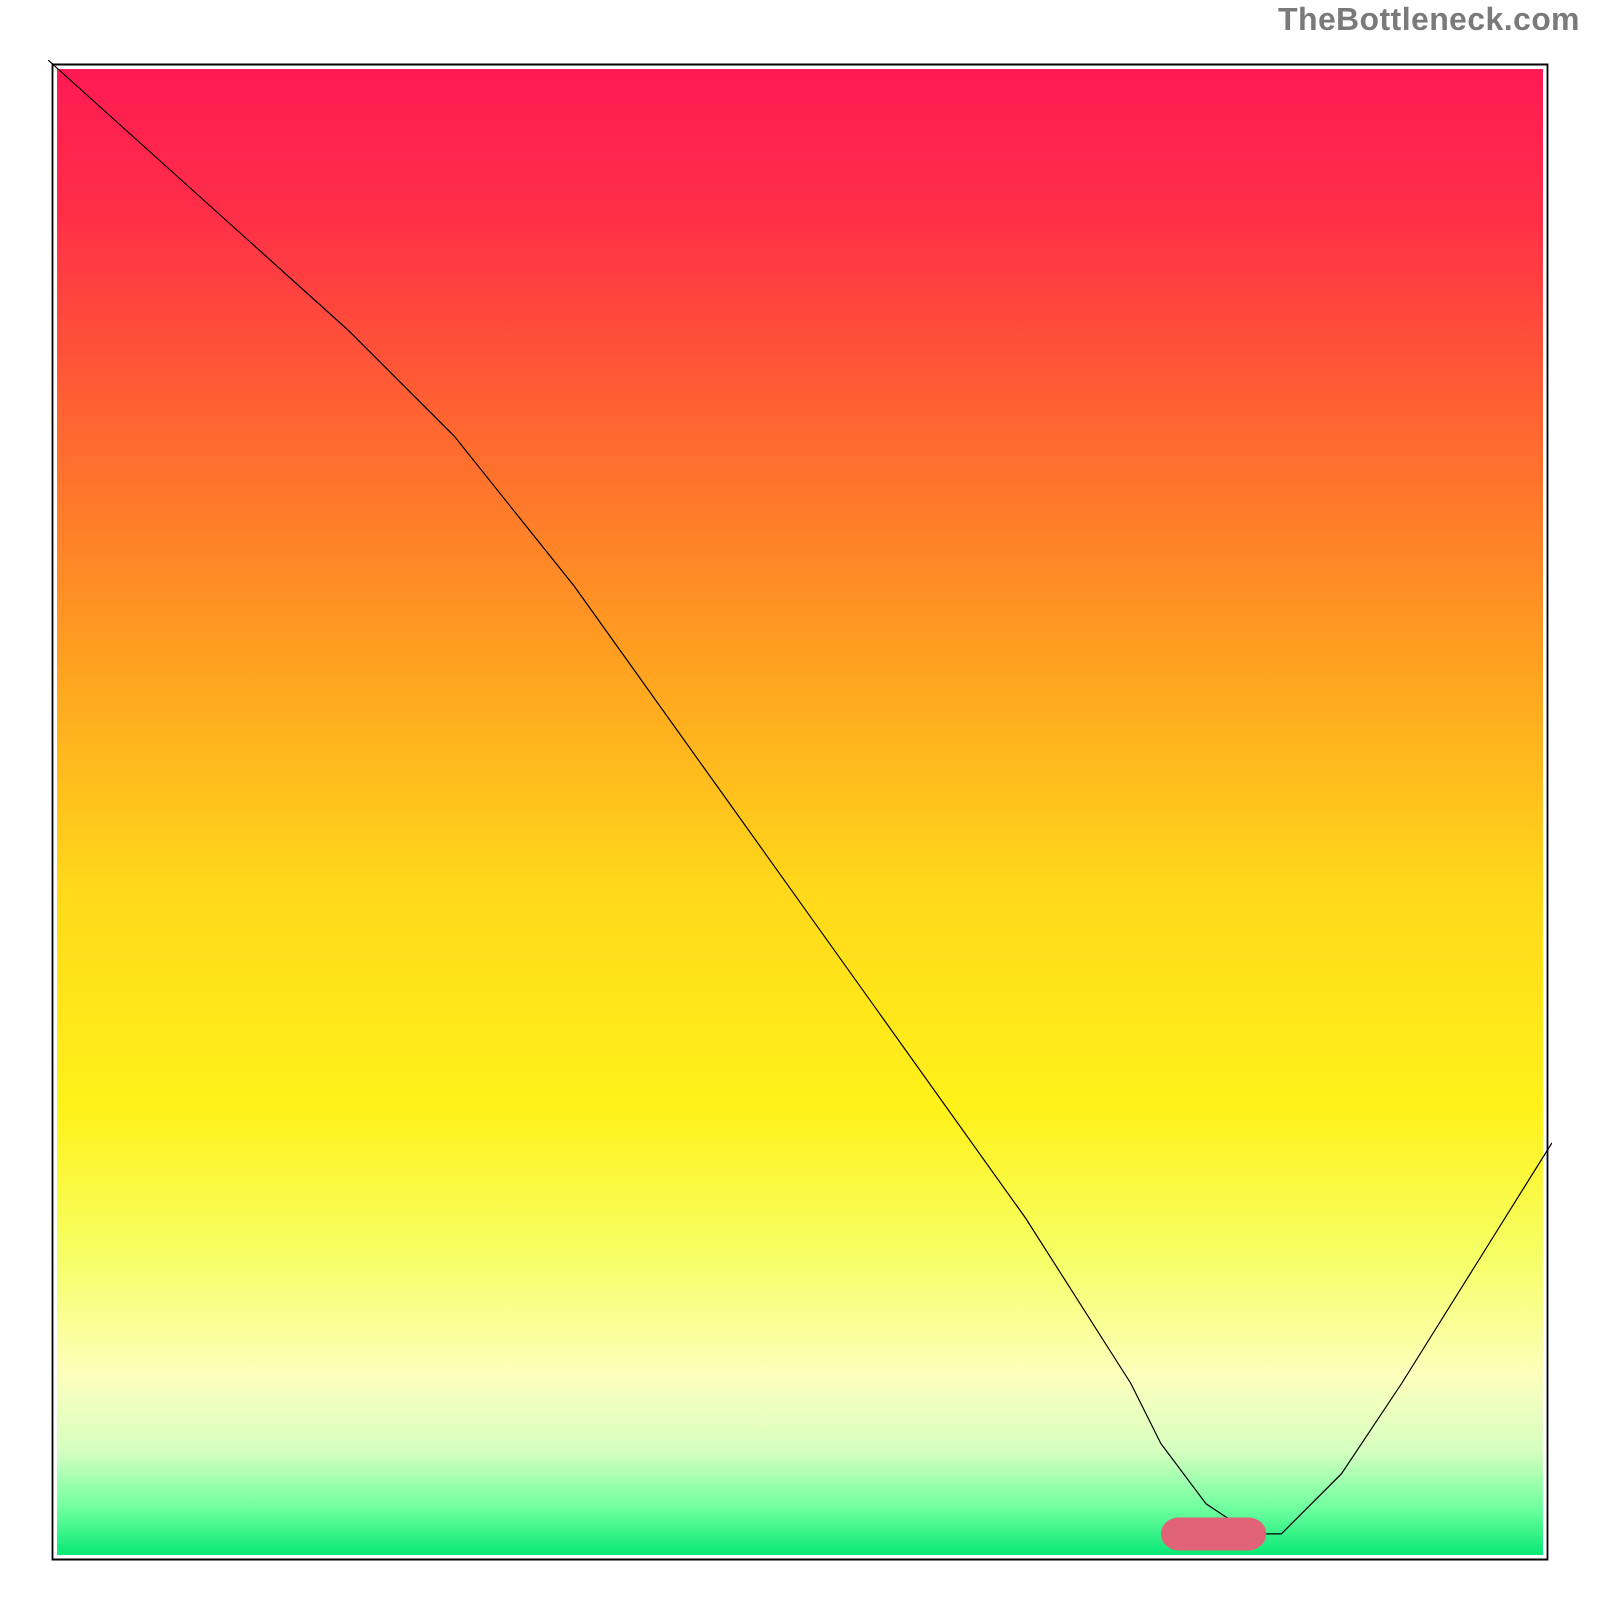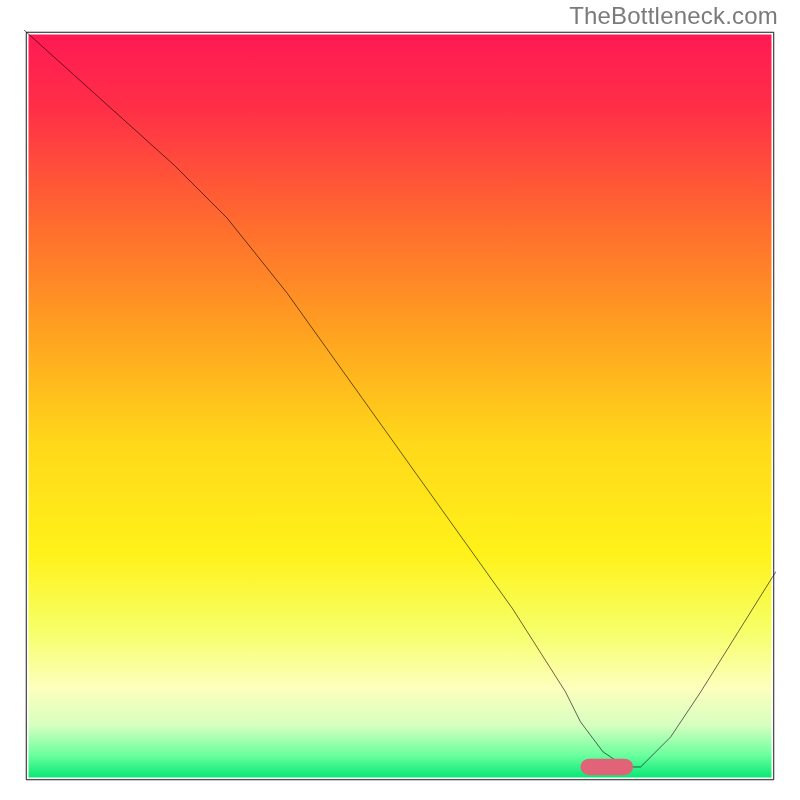--- a/index.html
+++ b/index.html
@@ -11,23 +11,23 @@
     font-family: Arial, Helvetica, sans-serif;
   }
   .wrap {
     position: relative;
     width: 800px;
     height: 800px;
   }
   .watermark {
     position: absolute;
     top: 2px;
-    right: 22px;
-    font-size: 24px;
-    font-weight: 400;
+    right: 10px;
+    font-size: 16px;
+    font-weight: 700;
     color: #7a7a7a;
     letter-spacing: 0.2px;
     user-select: none;
   }
   .plot {
     position: absolute;
     left: 24px;
     top: 30px;
     width: 752px;
     height: 752px;

